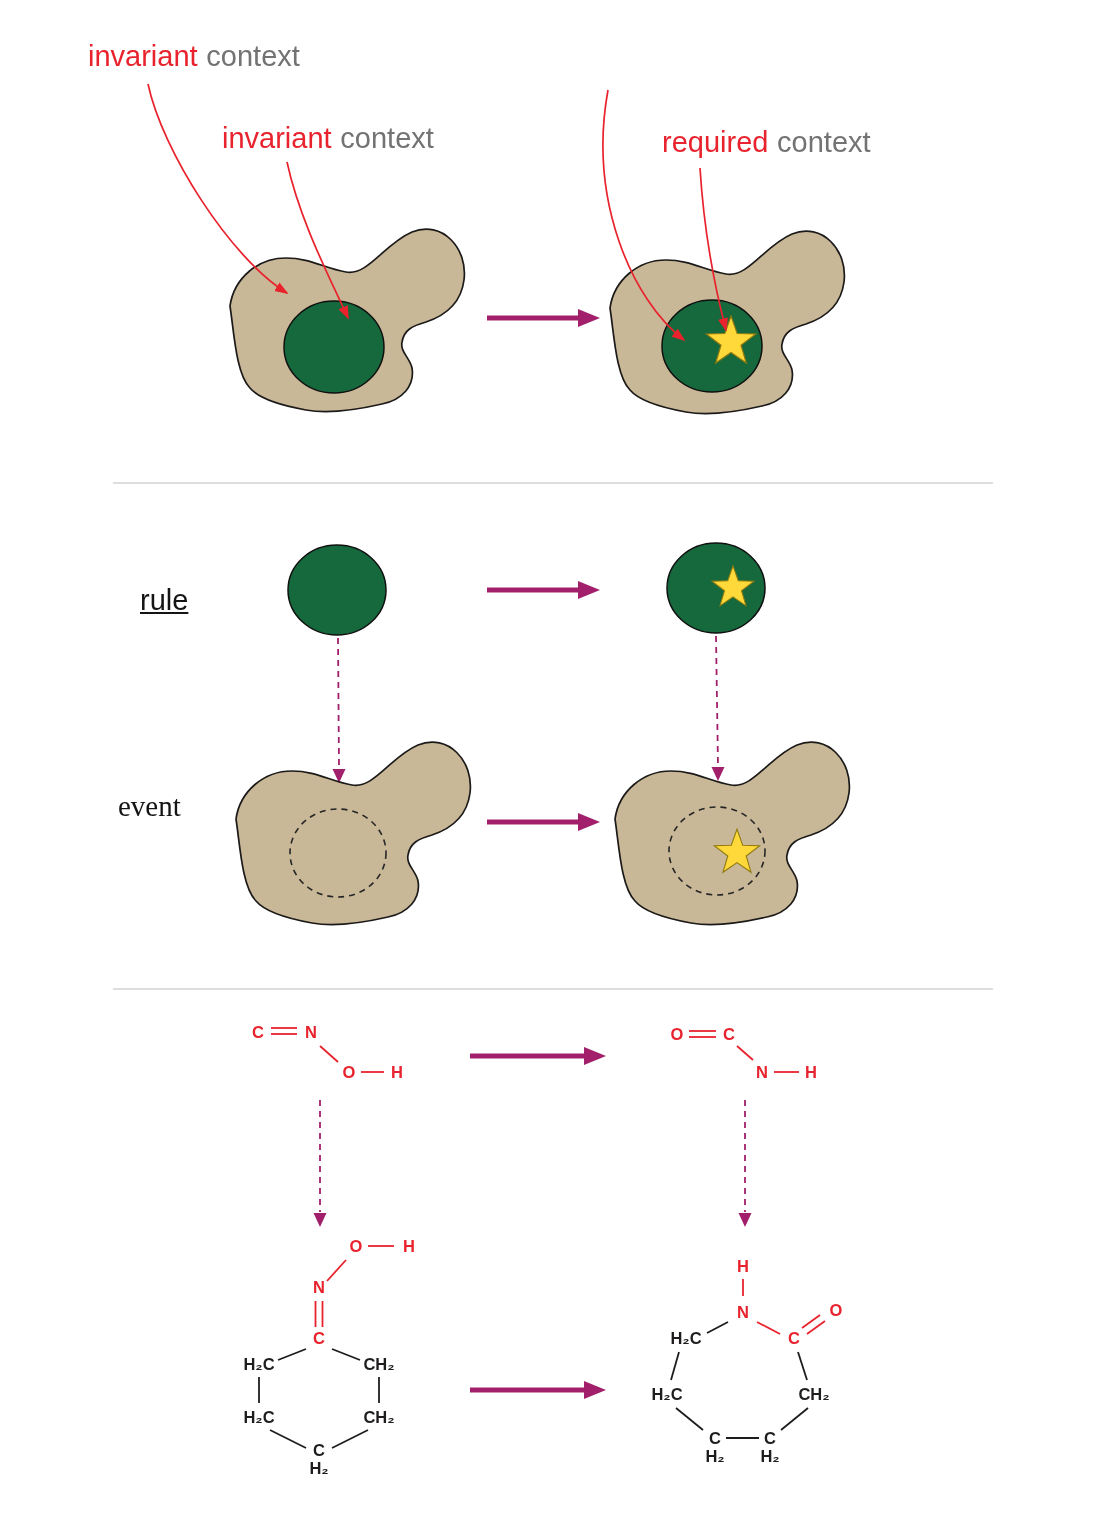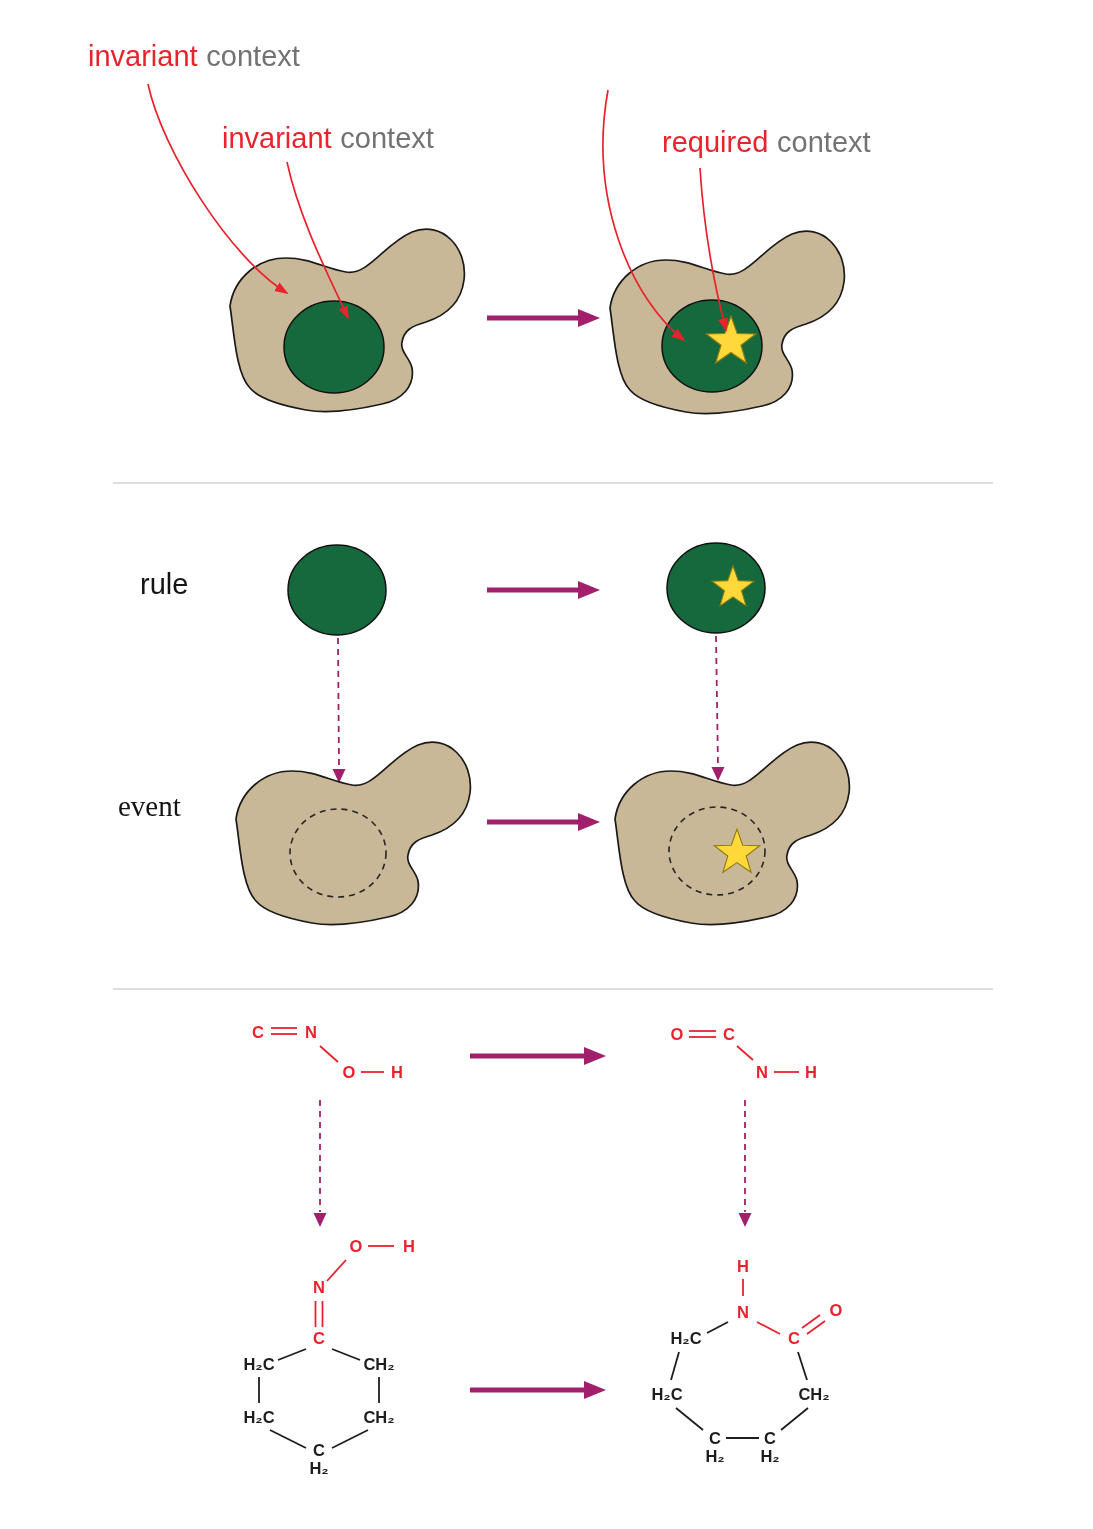--- a/index.html
+++ b/index.html
@@ -183,16 +183,16 @@
   <div class="lbl" style="left:88px; top:40px;">
     <span class="red">invariant</span><span class="blk">context</span>
   </div>
   <div class="lbl" style="left:222px; top:122px;">
     <span class="red">invariant</span><span class="blk">context</span>
   </div>
   <div class="lbl" style="left:662px; top:126px;">
     <span class="red">required</span><span class="blk">context</span>
   </div>
 
-  <div class="rowlbl" style="left:140px; top:568px;">rule</div>
+  <div class="rowlbl" style="left:140px; top:584px;text-decoration:underline;">rule</div>
   <div class="rowlbl" style="left:118px; top:790px;font-family:Liberation Serif, serif;">event</div>
 
 </div>
 
 </body></html>

